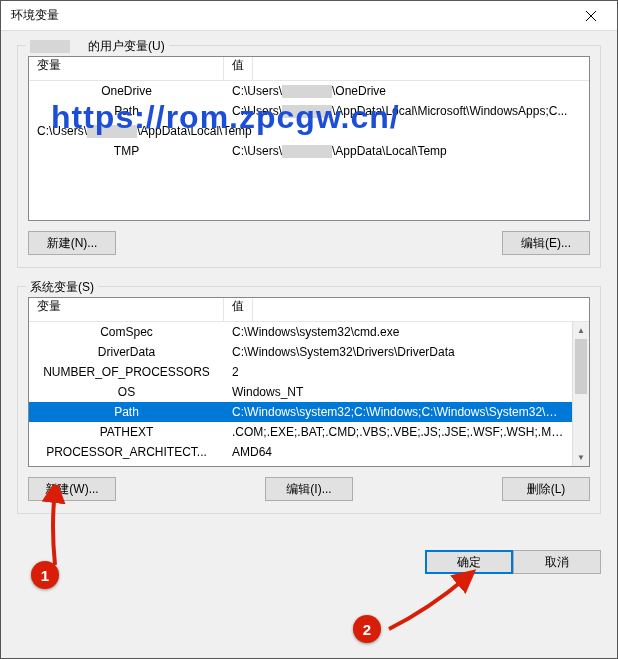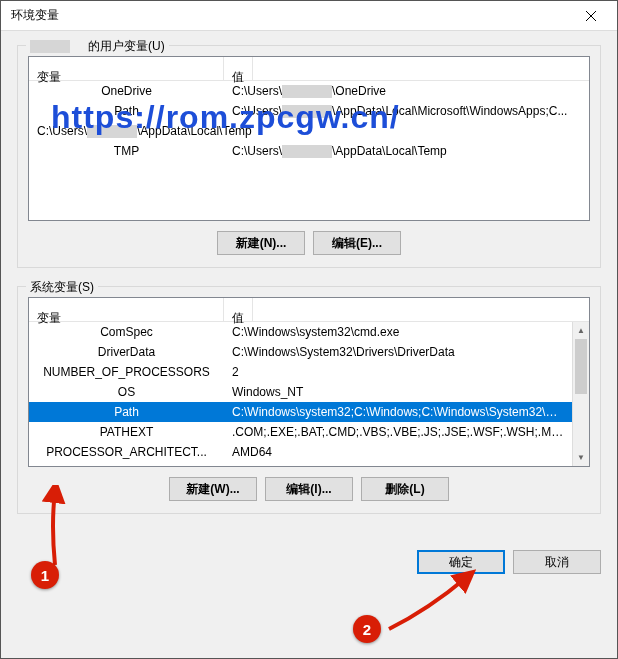--- a/index.html
+++ b/index.html
@@ -9,32 +9,32 @@
 .titlebar .title { font-size: 12px; }
 .titlebar .close { width: 44px; height: 28px; display: flex; align-items: center; justify-content: center; cursor: pointer; }
 .titlebar .close svg { width: 10px; height: 10px; }
 .content { padding: 14px 16px 10px 16px; }
 .group { border: 1px solid #d9d9d9; background: #f0f0f0; padding: 10px 10px 12px 10px; margin-bottom: 18px; position: relative; }
 .group-label { position: absolute; top: -8px; left: 8px; background: #f0f0f0; padding: 0 4px; font-size: 12px; display: flex; align-items: center; gap: 18px; }
 .obscure { display: inline-block; width: 40px; height: 13px; background: #d6d6d6; }
 .listview { background: #fff; border: 1px solid #828790; height: 165px; position: relative; overflow: hidden; }
 .listview.sys { height: 170px; }
 .lv-head { display: flex; background: #fff; border-bottom: 1px solid #e5e5e5; height: 24px; }
-.lv-head .col { padding: 12px 8px; font-size: 12px; border-right: 1px solid #e5e5e5; }
+.lv-head .col { padding: 0 8px; font-size: 12px; border-right: 1px solid #e5e5e5; }
 .col-name { width: 195px; }
 .lv-body { overflow-y: auto; height: calc(100% - 24px); }
 .lv-row { display: flex; height: 20px; align-items: center; }
 .lv-row.selected { background: #0078d7; color: #fff; }
 .lv-row .cell { padding: 2px 8px; white-space: nowrap; overflow: hidden; text-overflow: ellipsis; }
 .cell-name { width: 195px; text-align: center; }
 .cell-val { flex: 1; }
 .obscure-cell { display: inline-block; width: 50px; height: 13px; background: #d6d6d6; vertical-align: middle; }
-.btn-row { display: flex; justify-content: center; gap: 8px; margin-top: 10px; font-weight: bold; }
+.btn-row { display: flex; justify-content: space-between; gap: 8px; margin-top: 10px; }
 .btn { width: 88px; height: 24px; background: #e1e1e1; border: 1px solid #adadad; font-size: 12px; cursor: pointer; display: flex; align-items: center; justify-content: center; }
-.dlg-btns { display: flex; justify-content: flex-end; gap: 8px; padding-right: 16px; margin-top: 8px; }
+.dlg-btns { display: flex; justify-content: flex-end; padding-right: 16px; margin-top: 8px; }
 .dlg-btns .btn.primary { border: 2px solid #0078d7; }
 .scrollbar-track { position: absolute; right: 0; top: 24px; bottom: 0; width: 17px; background: #f0f0f0; border-left: 1px solid #ddd; display: flex; flex-direction: column; }
 .sb-btn { height: 17px; display: flex; align-items: center; justify-content: center; color: #666; font-size: 8px; cursor: pointer; }
 .sb-thumb { flex: 1; margin: 0 2px; background: #cdcdcd; max-height: 100px; }
 .watermark { position: absolute; top: 98px; left: 50px; font-size: 32px; font-weight: bold; color: #1d4ed8; pointer-events: none; letter-spacing: 1px; font-family: Arial, sans-serif; }
 .anno { position: absolute; pointer-events: none; }
 .circle { width: 28px; height: 28px; border-radius: 50%; background: #d81e06; color: #fff; font-weight: bold; display: flex; align-items: center; justify-content: center; font-size: 15px; box-shadow: 0 1px 3px rgba(0,0,0,0.4); }
 .arrow1 { position: absolute; left: 40px; top: 484px; }
 .arrow1 svg { width: 30px; height: 86px; }
 .circle1 { position: absolute; left: 30px; top: 560px; }

